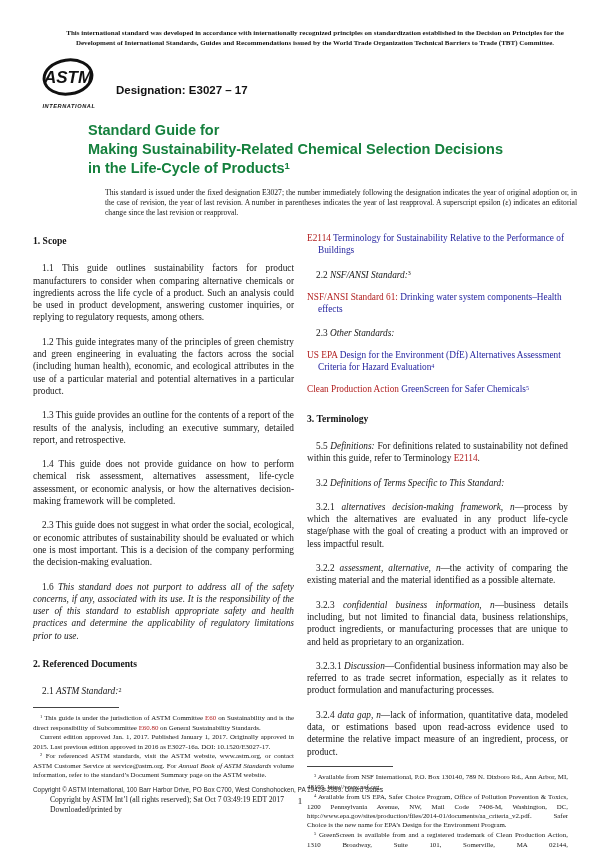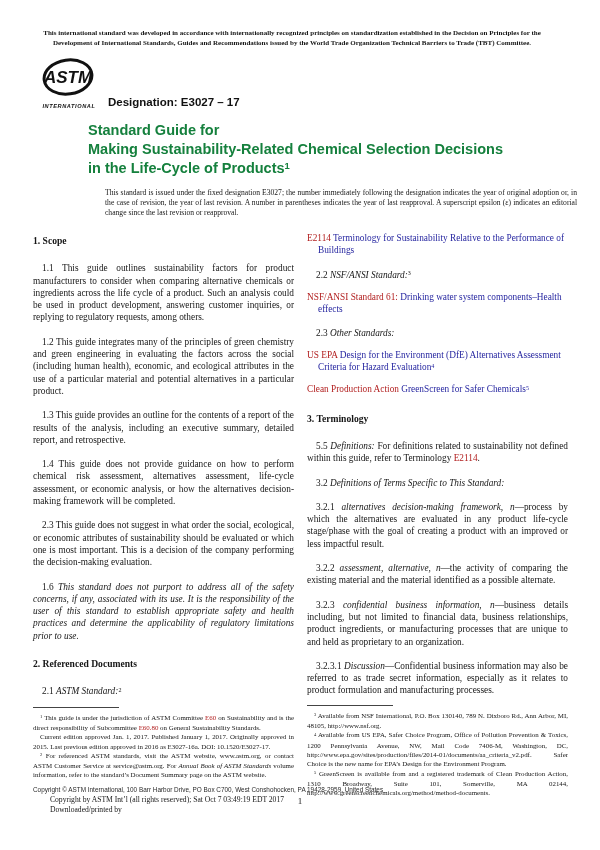--- a/index.html
+++ b/index.html
@@ -4,31 +4,31 @@
 <style>
   :root { --link-red:#b22020; --link-blue:#2626a0; }
   * { margin:0; padding:0; box-sizing:border-box; }
   html,body { background:#888; }
   .page {
     position:relative; width:600px; height:850px; margin:0 auto;
     background:#ffffff; color:#161616;
     font-family:"Liberation Serif", serif; overflow:hidden;
   }
   .top-notice {
-    position:absolute; top:29px; left:28px; width:528px;
+    position:absolute; top:29px; left:51px; width:528px;
     font-size:7px; font-weight:bold; line-height:9.6px; text-align:center;
   }
   .logo { position:absolute; top:58px; left:34px; width:70px; text-align:center; }
   .logo-intl {
     font-family:"Liberation Sans", sans-serif; font-weight:bold; font-style:italic;
     font-size:5.6px; letter-spacing:0.6px; margin-top:-3px; color:#111;
   }
   .designation {
-    position:absolute; top:84px; left:108px;
-    font-family:"Liberation Sans", sans-serif; font-weight:bold; font-size:11.5px; color:#111;margin-top:12px;
+    position:absolute; top:84px; left:116px;
+    font-family:"Liberation Sans", sans-serif; font-weight:bold; font-size:11.5px; color:#111;
   }
   .title-block {
     position:absolute; top:121px; left:88px; width:480px;
     font-family:"Liberation Sans", sans-serif; font-weight:bold;
     font-size:14.5px; line-height:19px; color:#15803d;
   }
   .issuance {
     position:absolute; top:188px; left:105px; width:472px;
     font-size:7.6px; line-height:10px; text-align:justify;
   }
@@ -105,20 +105,21 @@
       <p class="para"><span>2.3 </span><span class="i">Other Standards:</span></p>
       <div class="ref"><span class="red">US EPA </span><span class="blue">Design for the Environment (DfE) Alternatives Assessment Criteria for Hazard Evaluation</span><span class="sup blue">4</span></div>
       <div class="ref"><span class="red">Clean Production Action </span><span class="blue">GreenScreen for Safer Chemicals</span><span class="sup blue">5</span></div>
       <div class="sec">3. Terminology</div>
       <p class="para"><span>5.5 </span><span class="i">Definitions:</span><span> For definitions related to sustainability not defined within this guide, refer to Terminology </span><span class="red">E2114</span><span>.</span></p>
       <p class="para"><span>3.2 </span><span class="i">Definitions of Terms Specific to This Standard:</span></p>
       <p class="para"><span>3.2.1 </span><span class="i">alternatives decision-making framework, n</span><span>—process by which the alternatives are evaluated in any product life-cycle stage/phase with the goal of creating a product with an improved or less impactful result.</span></p>
       <p class="para"><span>3.2.2 </span><span class="i">assessment, alternative, n</span><span>—the activity of comparing the existing material and the material identified as a possible alternate.</span></p>
       <p class="para"><span>3.2.3 </span><span class="i">confidential business information, n</span><span>—business details including, but not limited to financial data, business relationships, product ingredients, or manufacturing processes that are unique to and held as proprietary to an organization.</span></p>
       <p class="para"><span>3.2.3.1 </span><span class="i">Discussion</span><span>—Confidential business information may also be referred to as trade secret information, especially as it relates to product formulation and manufacturing processes.</span></p>
+      <p class="para"><span>3.2.4 </span><span class="i">data gap, n</span><span>—lack of information, quantitative data, modeled data, or estimations based upon read-across evidence used to determine the relative impact measure of an ingredient, process, or product.</span></p>
       <div class="fnblock right-fn">
         <div class="fnrule"></div>
         <p class="fn"><span class="sup">3</span><span> Available from NSF International, P.O. Box 130140, 789 N. Dixboro Rd., Ann Arbor, MI, 48105, http://www.nsf.org.</span></p>
         <p class="fn"><span class="sup">4</span><span> Available from US EPA, Safer Choice Program, Office of Pollution Prevention &amp; Toxics, 1200 Pennsylvania Avenue, NW, Mail Code 7406-M, Washington, DC, http://www.epa.gov/sites/production/files/2014-01/documents/aa_criteria_v2.pdf. Safer Choice is the new name for EPA’s Design for the Environment Program.</span></p>
         <p class="fn"><span class="sup">5</span><span> GreenScreen is available from and a registered trademark of Clean Production Action, 1310 Broadway, Suite 101, Somerville, MA 02144, http://www.greenscreenchemicals.org/method/method-documents.</span></p>
       </div>
     </div>
 
   </div>
 

